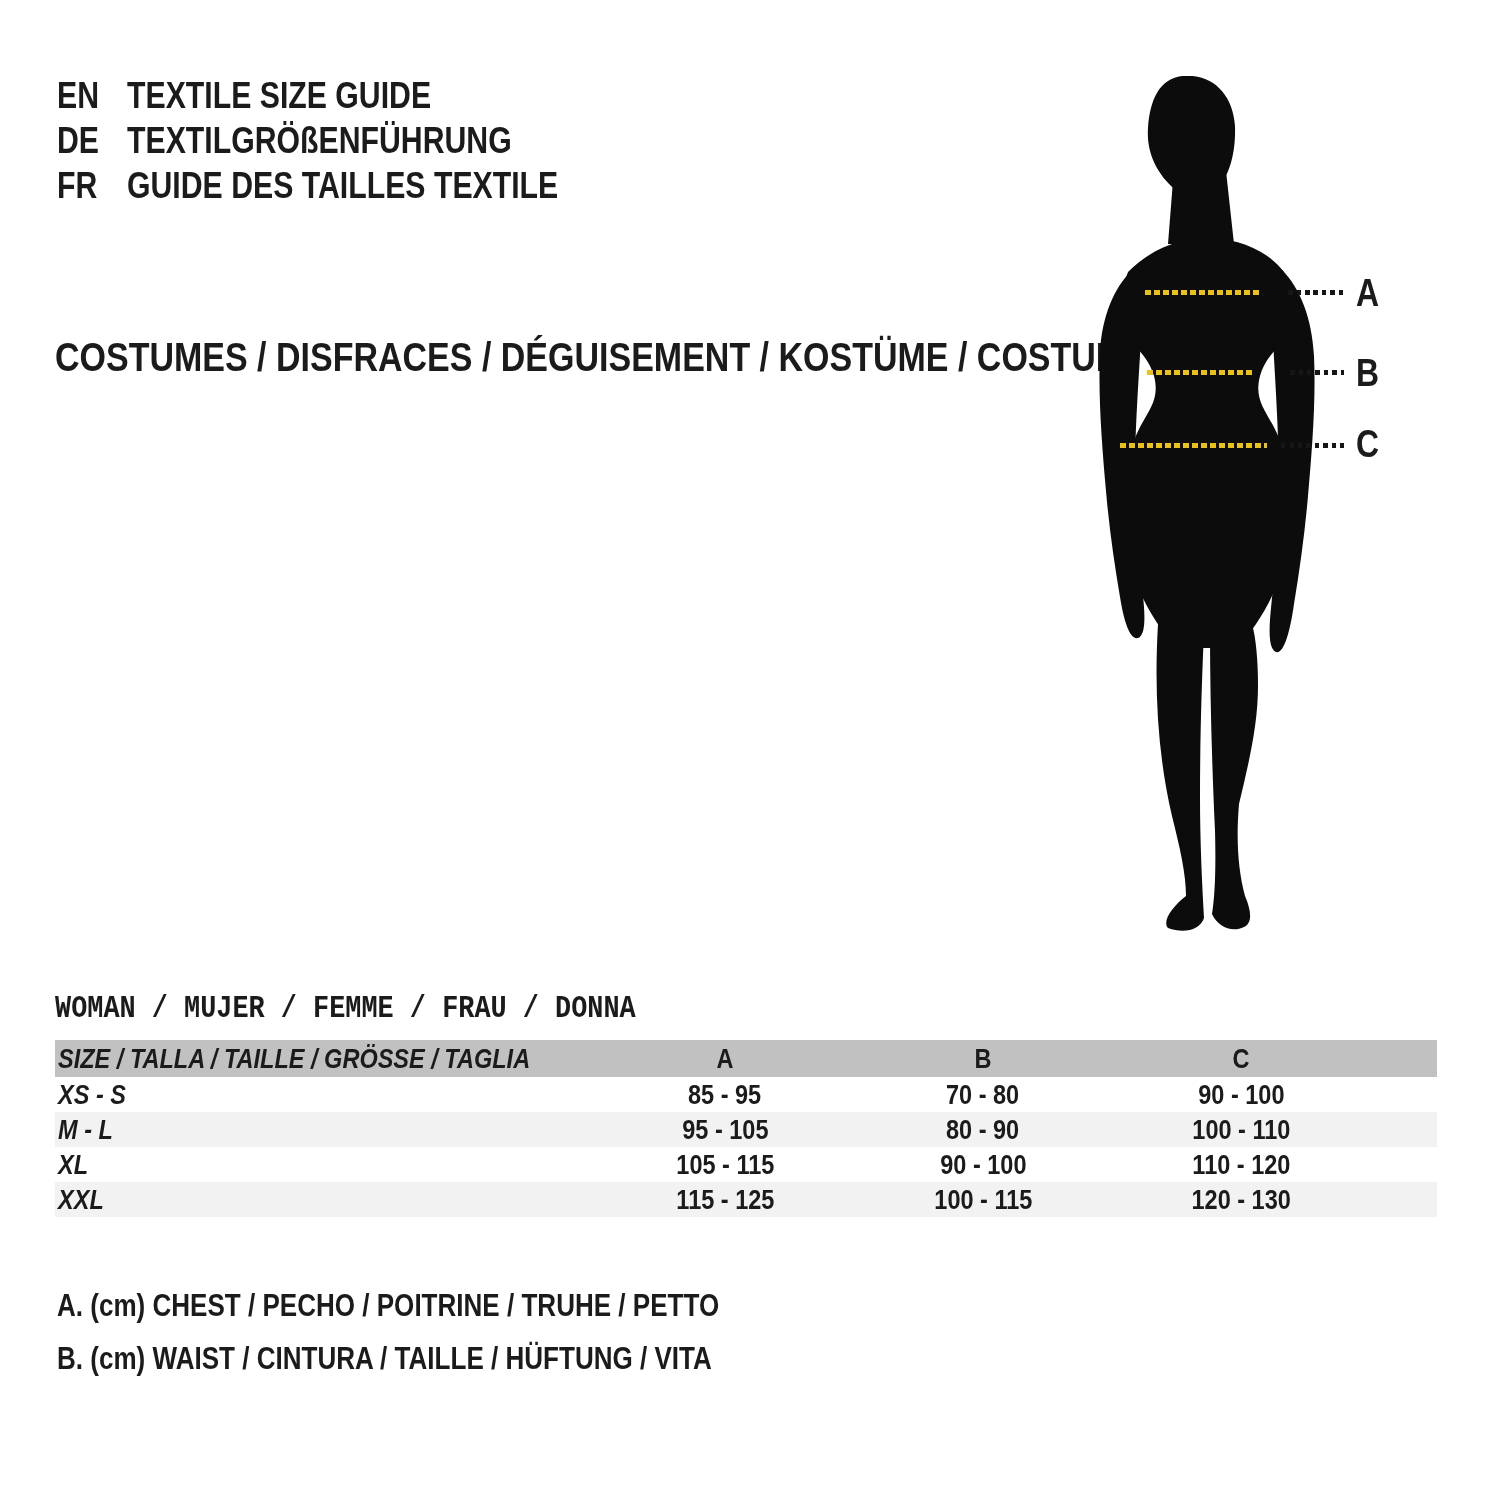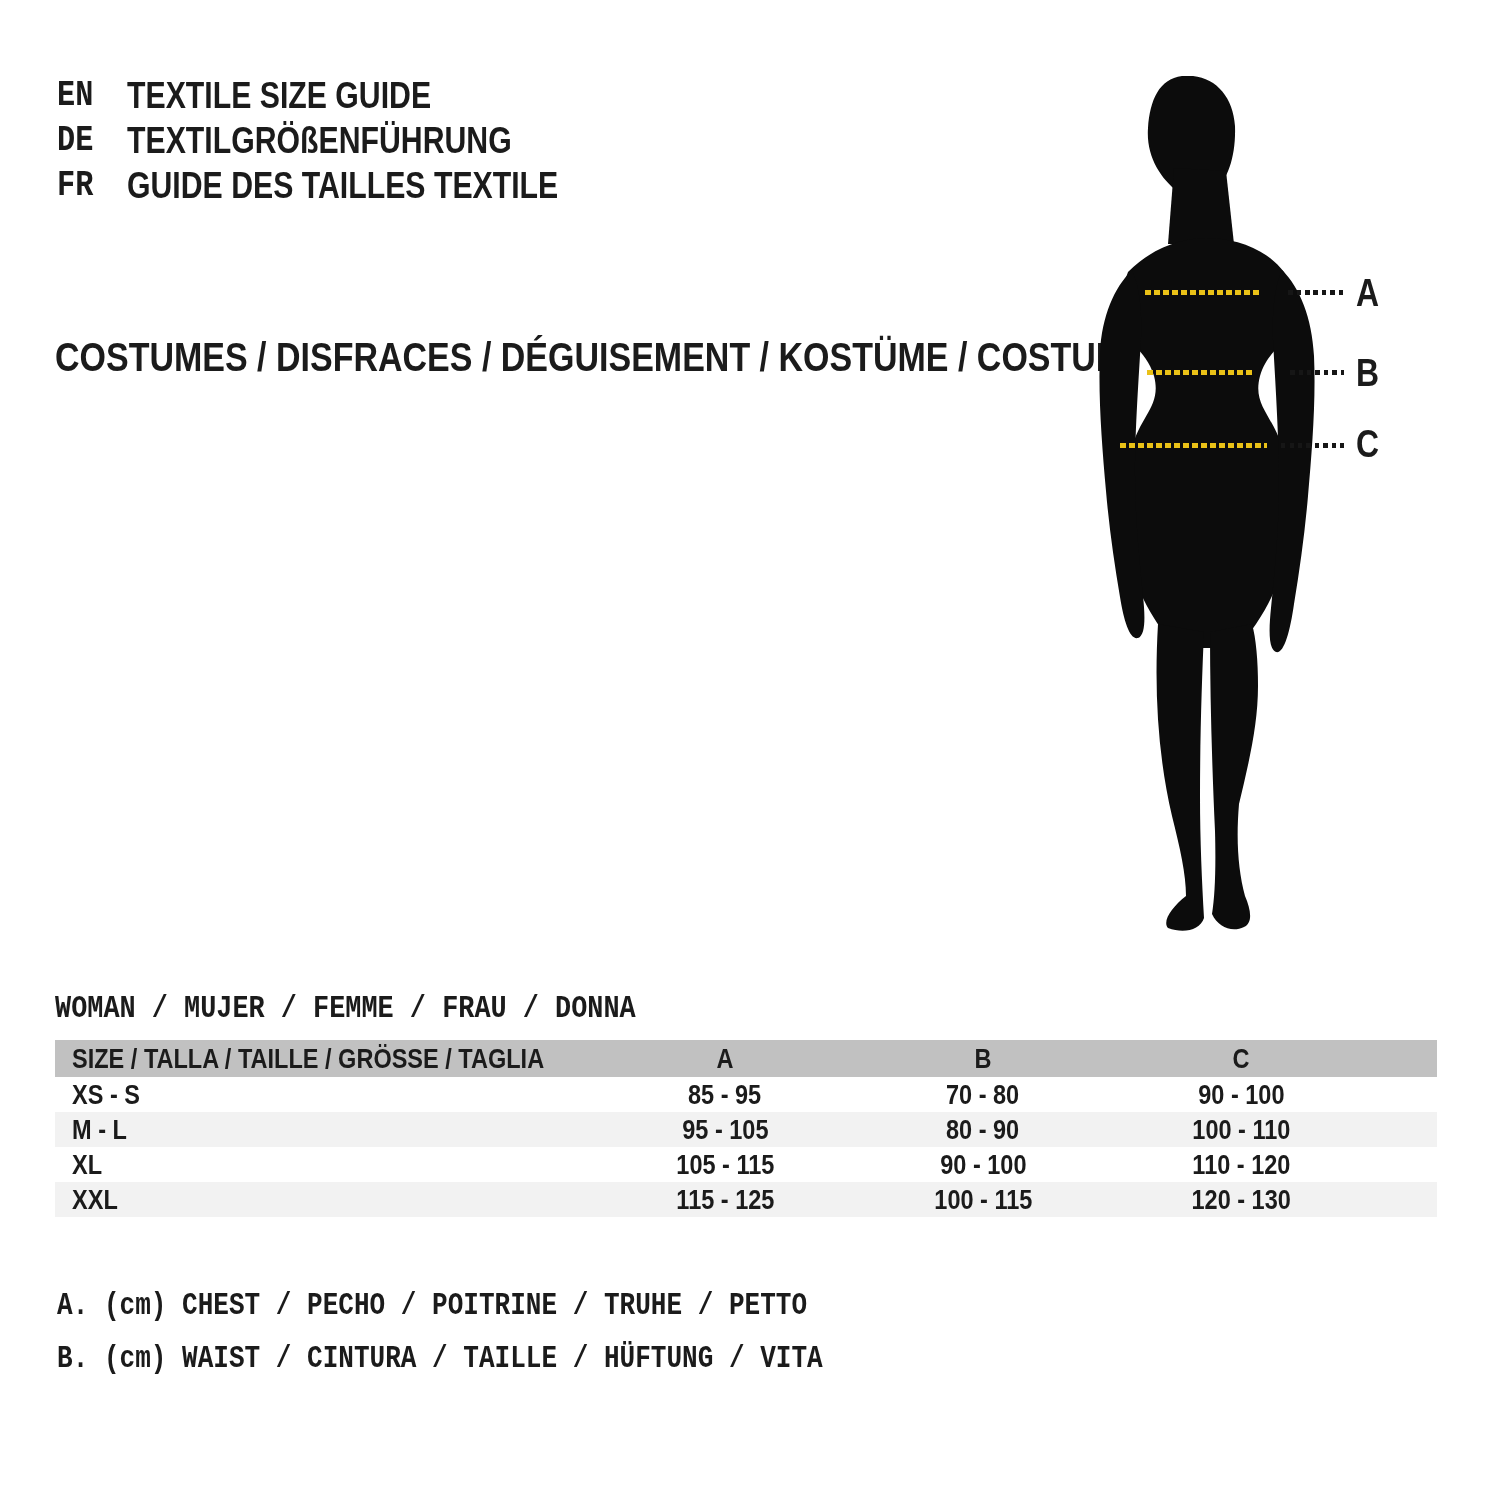--- a/index.html
+++ b/index.html
@@ -18,21 +18,21 @@
     font-family:"Liberation Sans", sans-serif;
     color:var(--ink);
   }
   
   .cond{display:inline-block;transform:scaleX(0.84);transform-origin:0 50%;white-space:nowrap;}
   .cond-c{display:inline-block;transform:scaleX(0.84);transform-origin:50% 50%;white-space:nowrap;}
 
   
   .lang-list{position:absolute;left:57px;top:73px;}
   .lang-row{display:flex;align-items:center;height:45px;font-size:36px;font-weight:700;}
-  .lang-code{width:70px;flex:0 0 70px;font-family:Liberation Mono, monospace;}
+  .lang-code{width:70px;flex:0 0 70px;}
 
   
   .category-title{
     position:absolute;left:55px;top:334px;height:46px;
     font-size:40px;font-weight:700;line-height:46px;
   }
   .category-title .cond{transform:scaleX(0.85);}
 
   
   .figure-wrap{position:absolute;left:1088px;top:76px;width:240px;height:860px;}
@@ -57,26 +57,26 @@
     position:absolute;left:55px;top:990px;height:38px;
     font-size:32px;font-weight:700;line-height:38px;font-family:Liberation Mono, monospace;
   }
 
   
   .size-table{position:absolute;left:55px;top:1040px;width:1382px;font-size:28px;font-weight:700;}
   .t-row{display:grid;grid-template-columns:541px 258px 258px 258px;align-items:center;width:1382px;}
   .t-head{height:37px;background:var(--table-header-bg);}
   .t-data{height:35px;}
   .t-data.stripe{background:var(--table-stripe);}
-  .cell-size{padding-left:17px;text-align:left;}
+  .cell-size{padding-left:3px;text-align:left;font-style:italic;}
   .cell-val{text-align:center;}
 
   
   .legend{position:absolute;left:57px;top:1279px;font-size:31px;font-weight:700;}
-  .legend-row{display:flex;align-items:center;height:53px;font-family:Liberation Mono, monospace;}
+  .legend-row{display:flex;align-items:center;height:53px;}
 </style>
 </head>
 <body>
 
 <div class="lang-list">
   <div class="lang-row">
     <span class="lang-code"><span class="cond">EN</span></span>
     <span class="cond">TEXTILE SIZE GUIDE</span>
   </div>
   <div class="lang-row">

